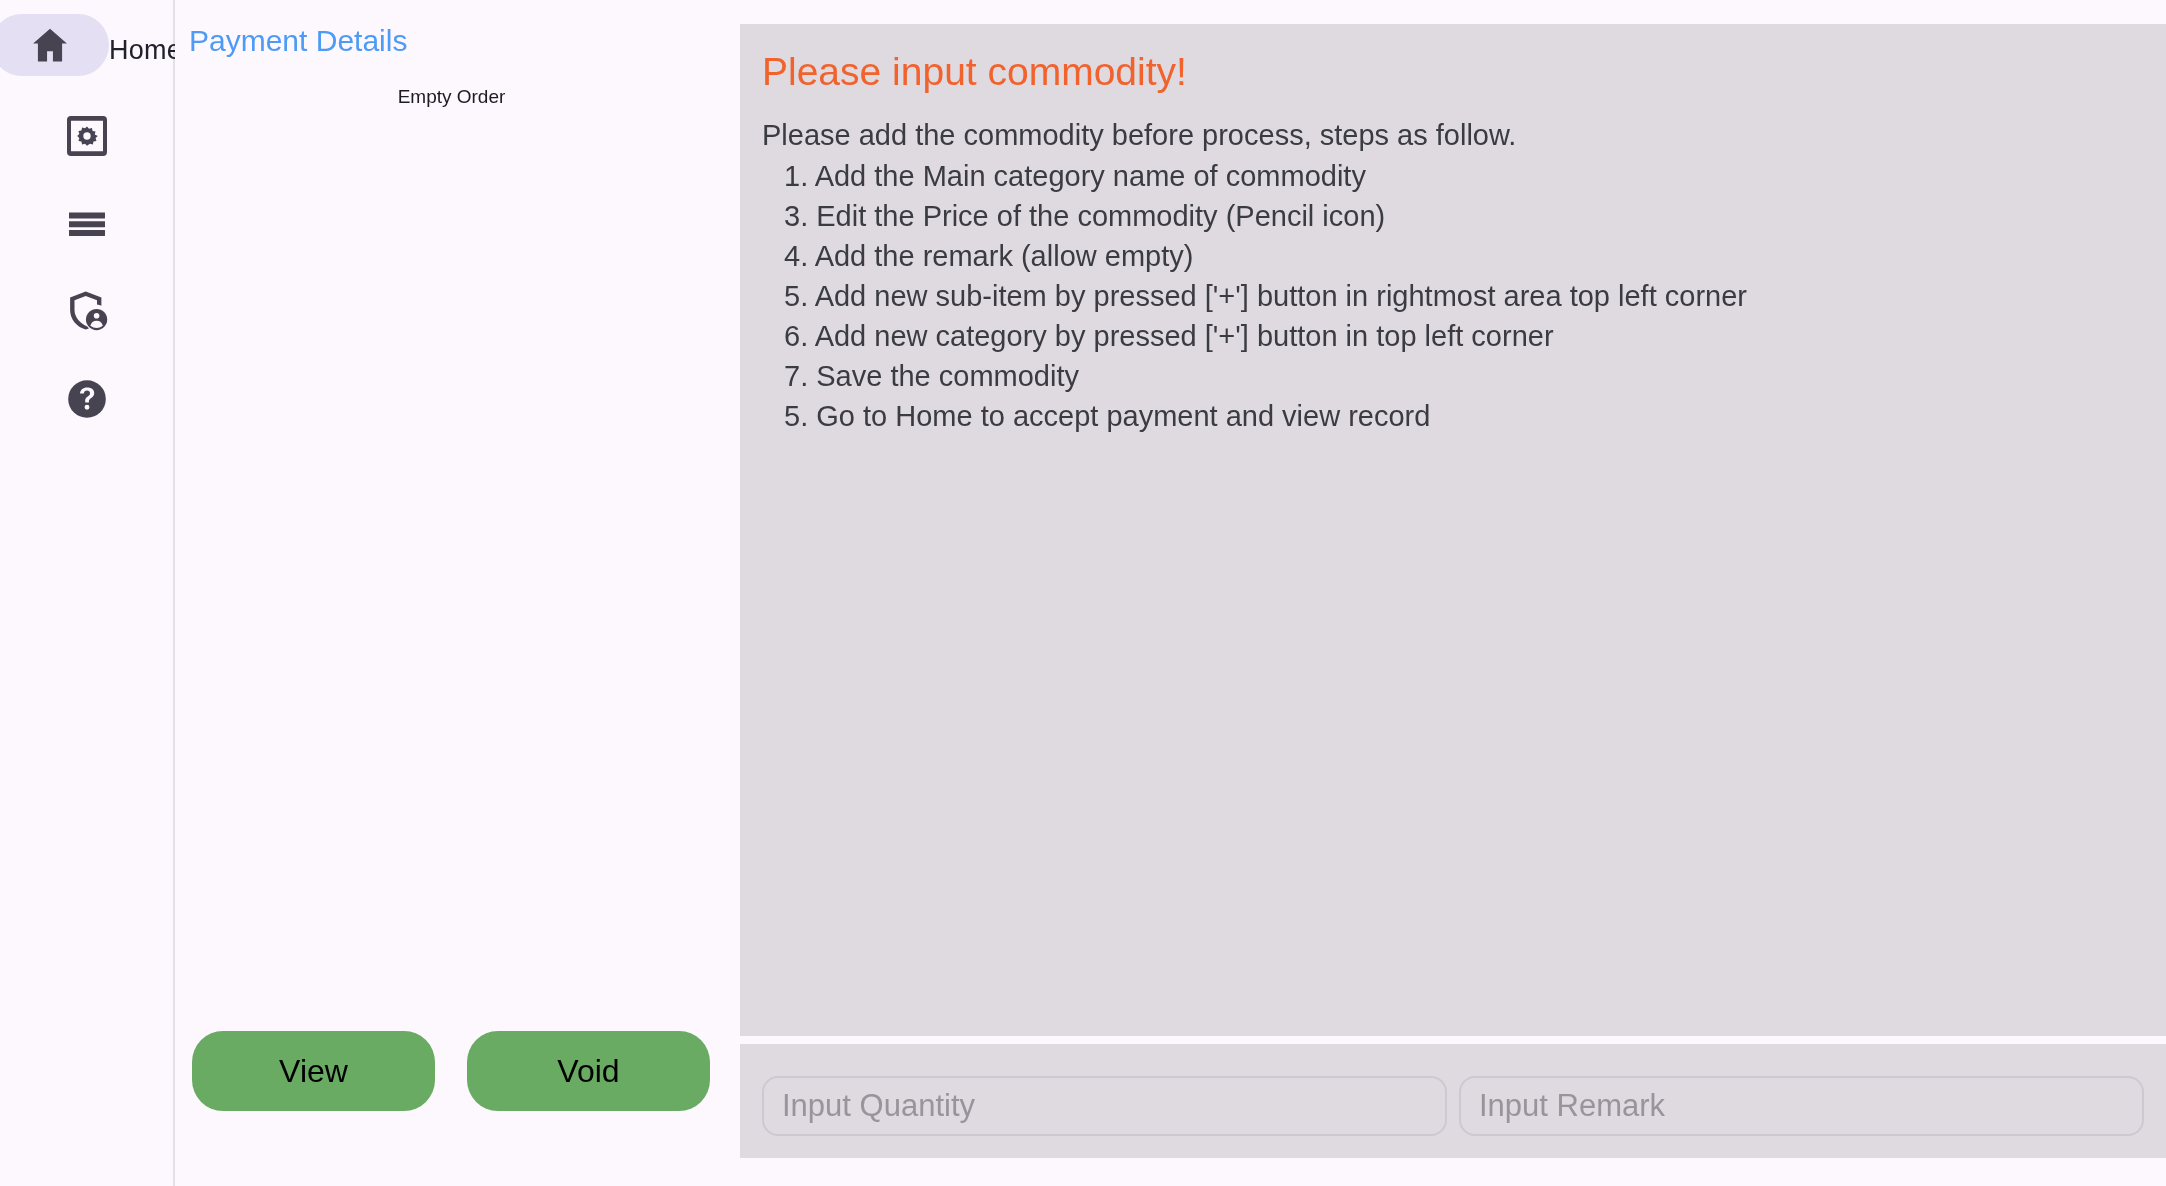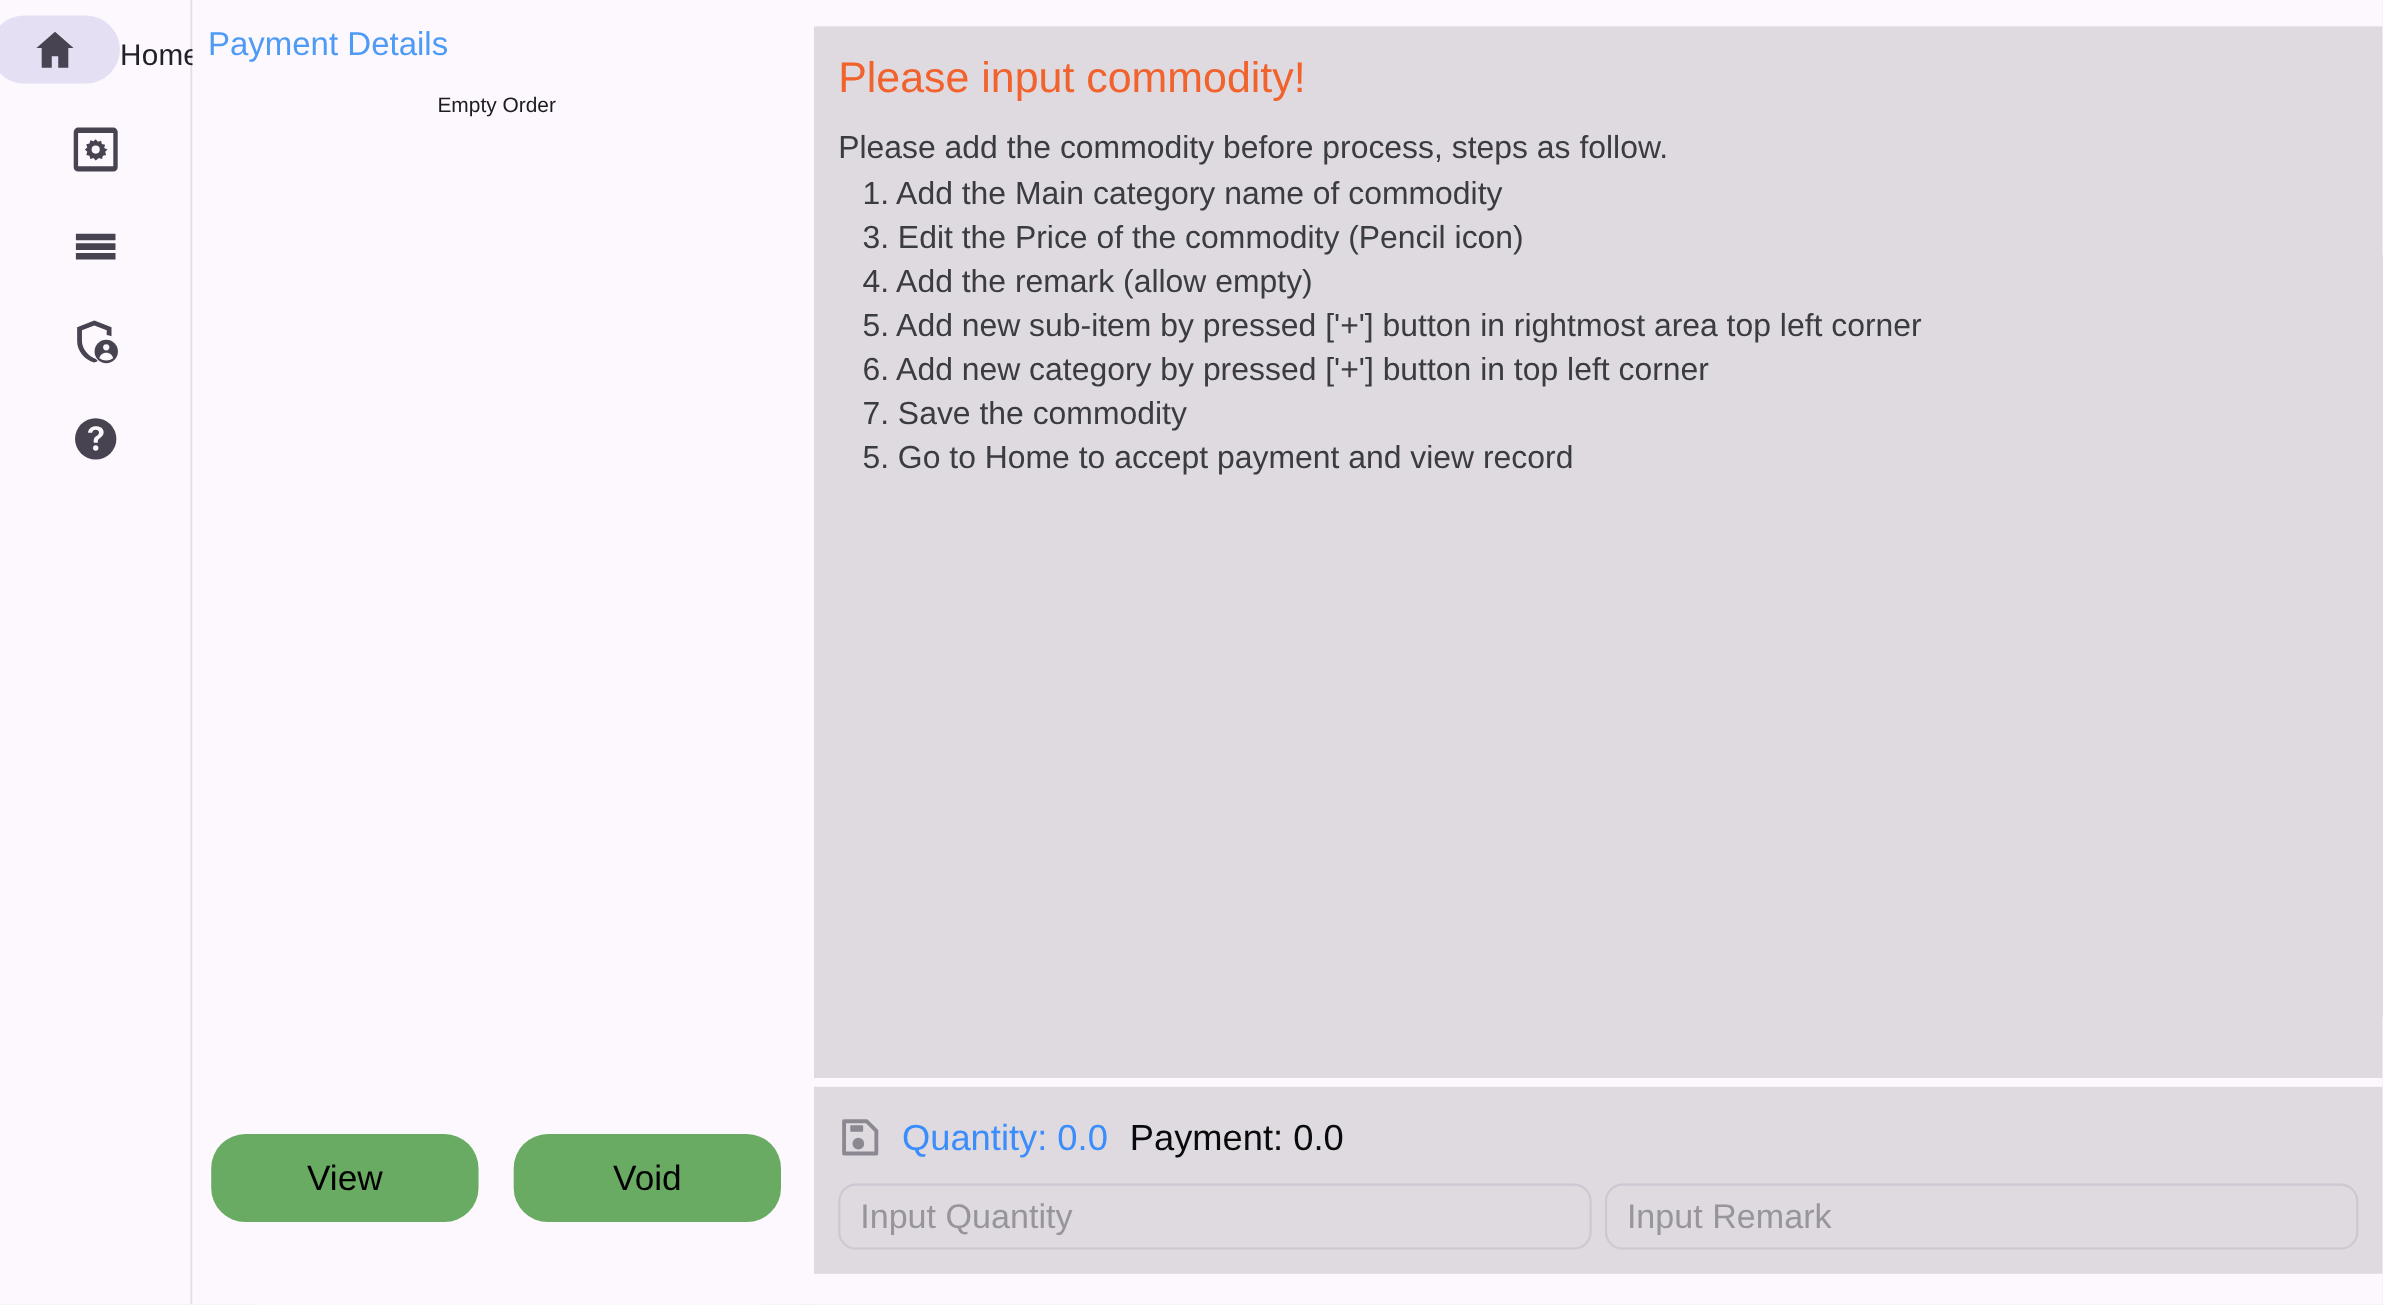--- a/index.html
+++ b/index.html
@@ -273,29 +273,20 @@
         <li>3. Edit the Price of the commodity (Pencil icon)</li>
         <li>4. Add the remark (allow empty)</li>
         <li>5. Add new sub-item by pressed ['+'] button in rightmost area top left corner</li>
         <li>6. Add new category by pressed ['+'] button in top left corner</li>
         <li>7. Save the commodity</li>
         <li>5. Go to Home to accept payment and view record</li>
       </ul>
     </div>
 
     <div class="totals-panel">
-      <div class="totals-row">
-        <svg class="save-ico" width="40" height="40" viewBox="0 0 24 24">
-          <path d="M3.2 3.2h12.4l5.2 5.2v12.4H3.2z" fill="none" stroke="#8c8891" stroke-width="2.1" stroke-linejoin="round"></path>
-          <rect x="6.6" y="5.4" width="7.0" height="3.5" rx="0.5" fill="#8c8891"></rect>
-          <circle cx="11.0" cy="15.4" r="3.2" fill="#8c8891"></circle>
-        </svg>
-        <span class="qty-text">Quantity: 0.0</span>
-        <span class="pay-text">Payment: 0.0</span>
-      </div>
 
       <div class="inputs-row">
         <input class="txt-input" type="text" placeholder="Input Quantity" style="">
         <input class="txt-input" type="text" placeholder="Input Remark" style="">
       </div>
     </div>
 
   </section>
 
 </div>

